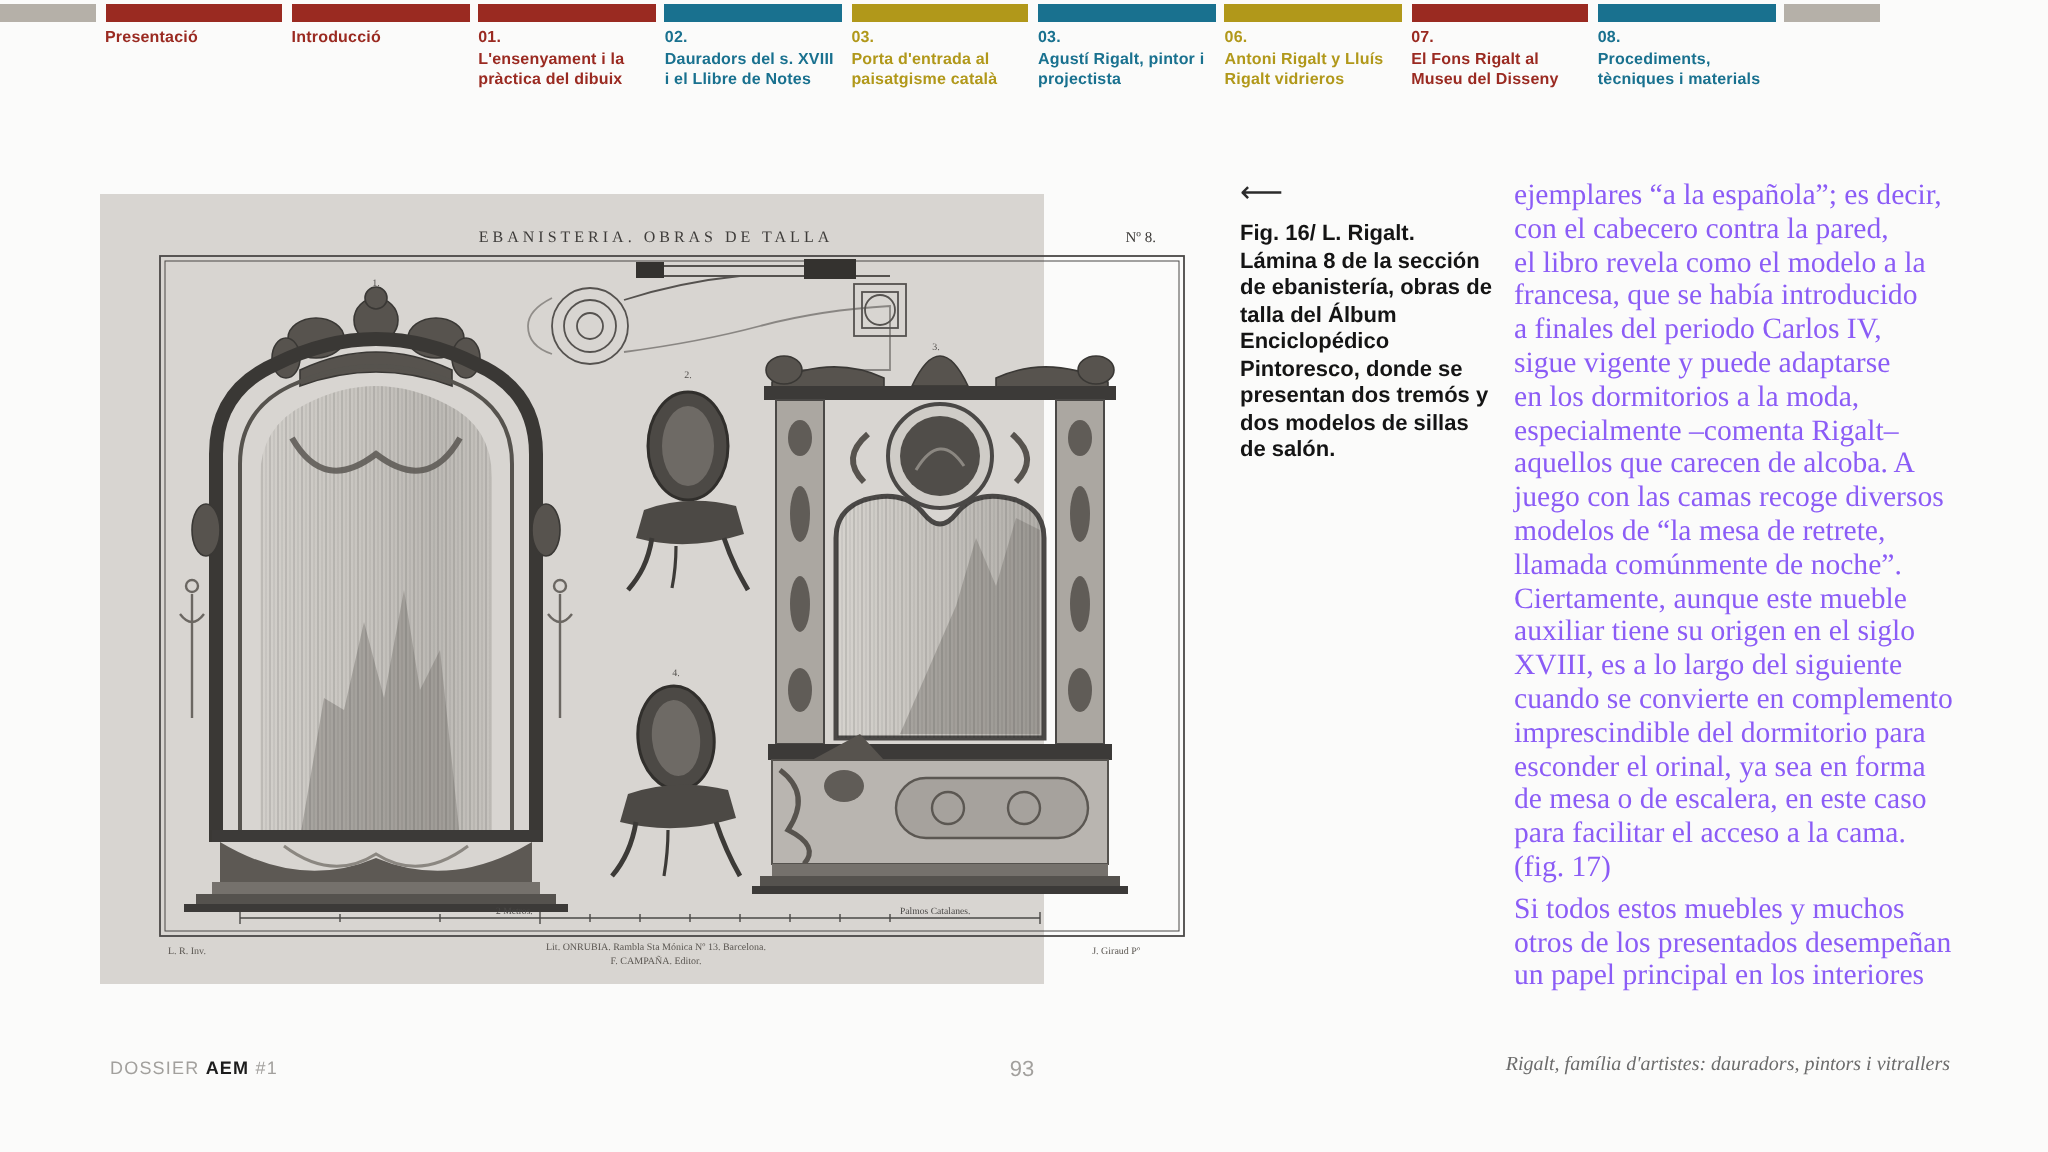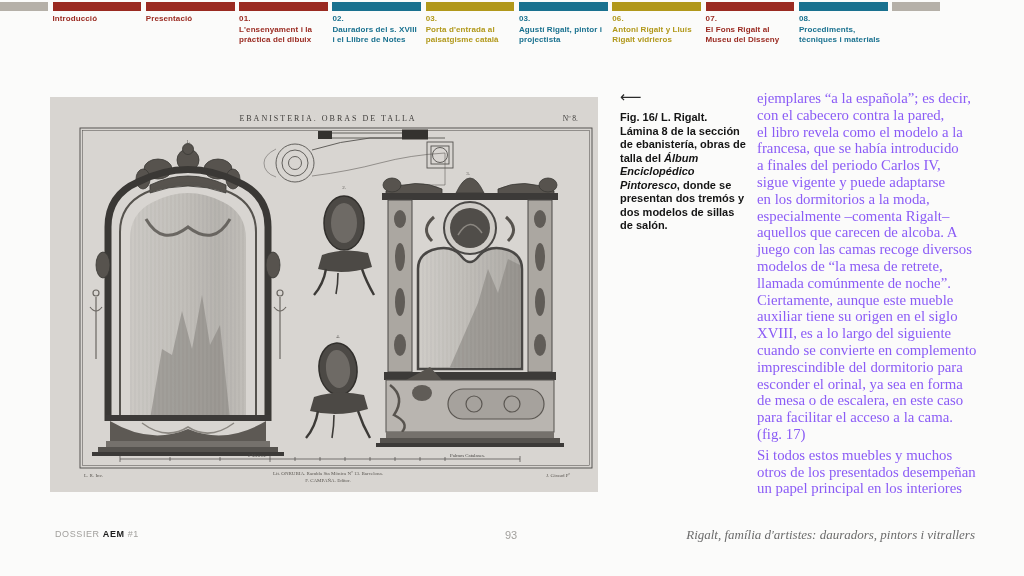--- a/index.html
+++ b/index.html
@@ -18,56 +18,56 @@
   .nav-item.teal .nav-bar{background:var(--nav-teal);}
   .nav-item.yellow .nav-bar{background:var(--nav-yellow);}
   .nav-item.gray .nav-bar{background:var(--nav-gray);}
   .nav-label{margin-top:3px;font-size:8px;line-height:10.5px;font-weight:bold;letter-spacing:.1px;}
   .nav-item.red .nav-label{color:var(--nav-red);}
   .nav-item.teal .nav-label{color:var(--nav-teal);}
   .nav-item.yellow .nav-label{color:var(--nav-yellow);}
   .nav-num{display:block;}
 
   
-  .plate{position:absolute;left:50px;top:97px;width:548px;height:395px;background:#d8d5d1;}
+  .plate{position:absolute;left:50px;top:97px;width:472px;height:395px;background:#d8d5d1;}
   .plate svg{display:block;}
 
   
   .caption{position:absolute;left:620px;top:92px;width:127px;color:#141414;}
   .caption-arrow{font-size:15px;line-height:10px;color:#2b2b2b;display:block;}
   .caption-text{margin-top:9px;font-size:11px;line-height:13.5px;font-weight:bold;}
-  .caption-text .it{font-style:italic;}
+  .caption-text .it{}
 
   
   .article{position:absolute;left:757px;top:90px;width:260px;
     font-family:"Liberation Serif",serif;font-size:14.8px;line-height:16.8px;color:#8b5cf6;}
   .article p{white-space:pre-line;}
   .article p + p{margin-top:4px;font-family:Liberation Serif, serif;}
 
   
   .footer-left{position:absolute;left:55px;top:529px;font-size:9px;letter-spacing:.6px;color:#a2a09d;}
   .footer-left .bold{color:#1c1c1c;font-weight:bold;}
   .footer-page{position:absolute;left:498px;top:529px;width:26px;text-align:center;font-size:11px;color:#a2a09d;}
   .footer-right{position:absolute;right:49px;top:527px;font-family:"Liberation Serif",serif;
-    font-style:italic;font-size:13px;color:#6b6b6b;}
+    font-style:italic;font-size:10px;color:#6b6b6b;}
 </style>
 </head>
 <body>
 
 <div class="nav">
   <div class="nav-item spacer gray">
     <div class="nav-bar"></div>
   </div>
   <div class="nav-item red">
     <div class="nav-bar"></div>
+    <div class="nav-label"><span class="nav-num"></span><span>Presentació</span></div>
+  </div>
+  <div class="nav-item red">
+    <div class="nav-bar"></div>
     <div class="nav-label"><span class="nav-num"></span><span>Introducció</span></div>
-  </div>
-  <div class="nav-item red">
-    <div class="nav-bar"></div>
-    <div class="nav-label"><span class="nav-num"></span><span>Presentació</span></div>
   </div>
   <div class="nav-item red">
     <div class="nav-bar"></div>
     <div class="nav-label"><span class="nav-num">01.</span><span>L'ensenyament i la pràctica del dibuix</span></div>
   </div>
   <div class="nav-item teal">
     <div class="nav-bar"></div>
     <div class="nav-label"><span class="nav-num">02.</span><span>Dauradors del s. XVIII i el Llibre de Notes</span></div>
   </div>
   <div class="nav-item yellow">

